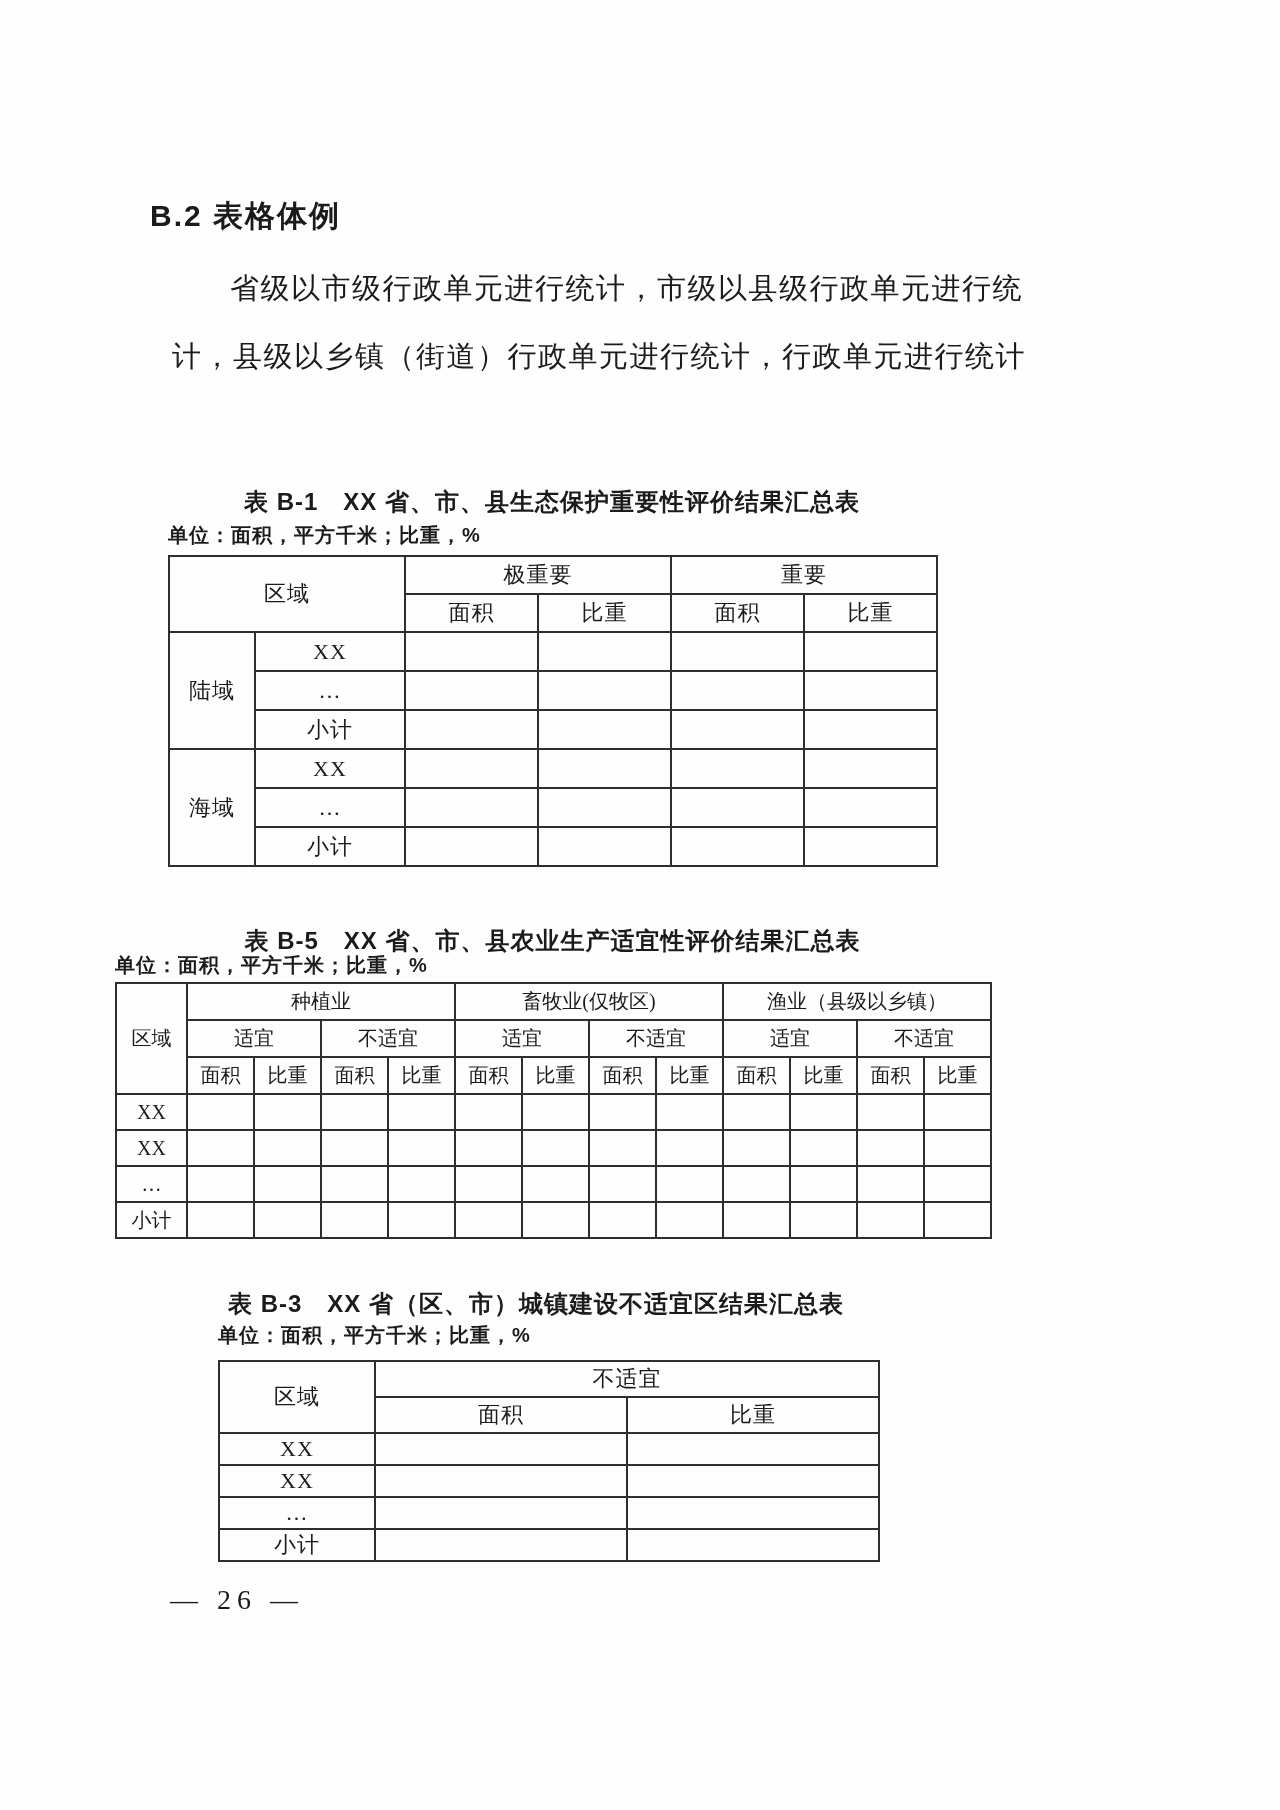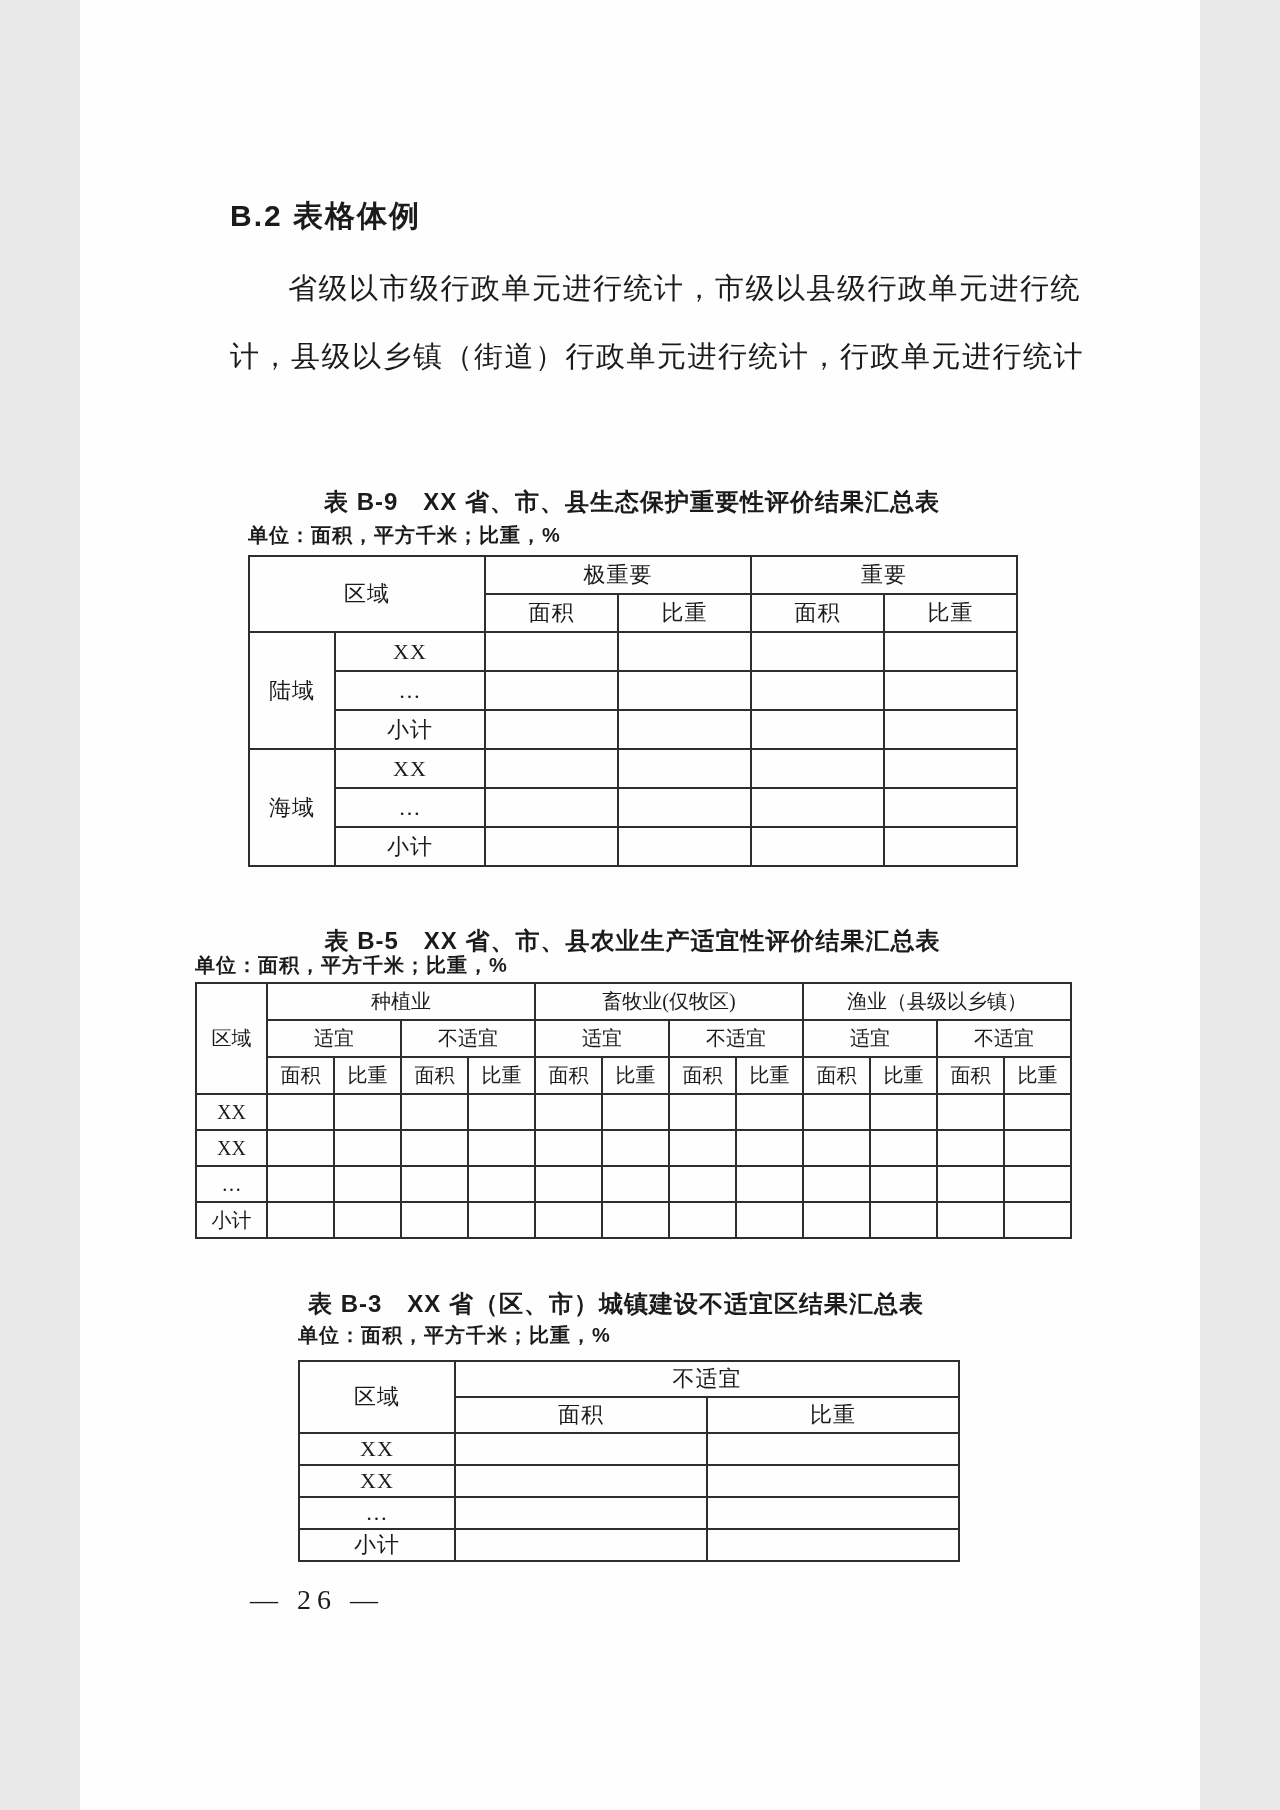--- a/index.html
+++ b/index.html
@@ -1,27 +1,27 @@
 <!DOCTYPE html>
 <html><head>
 <meta charset="utf-8">
 <style>
   html,body { margin:0; padding:0; background:#e9e9e9; }
   .page {
-    position:relative; width:1120px; height:1810px; margin:0 auto;
+    position:relative; width:1280px; height:1810px; margin:0 auto;
     background:#fefefe; color:#1b1b1b;
     font-family:"Liberation Serif", serif;
     overflow:hidden;
   }
   .abs { position:absolute; }
   .heading {
     font-family:"Liberation Sans", sans-serif;
     font-weight:bold; font-size:30px; letter-spacing:2px;
   }
-  .para { font-size:29px; line-height:68px; letter-spacing:1.5px; width:852px; }
+  .para { font-size:29px; line-height:68px; letter-spacing:1.5px; width:852px;margin-left:22px; }
   .para .pline { white-space:nowrap; }
   .para .pline.indent { text-indent:58px; }
   .tbl-title {
     font-family:"Liberation Sans", sans-serif;
     font-weight:bold; font-size:24px; text-align:center; letter-spacing:1px;
   }
   .tbl-unit {
     font-family:"Liberation Sans", sans-serif;
     font-weight:bold; font-size:20px; letter-spacing:1px;
   }
@@ -43,21 +43,21 @@
 
 <div class="page">
 
   <div class="abs heading" style="left:150px; top:196px;">B.2 表格体例</div>
 
   <div class="abs para" style="left:150px; top:254px;">
     <div class="pline indent">省级以市级行政单元进行统计，市级以县级行政单元进行统</div>
     <div class="pline">计，县级以乡镇（街道）行政单元进行统计，行政单元进行统计</div>
   </div>
 
-  <div class="abs tbl-title" style="left:168px; top:486px; width:768px;">表 B-9　XX 省、市、县生态保护重要性评价结果汇总表</div>
+  <div class="abs tbl-title" style="left:168px; top:486px; width:768px;">表 B-1　XX 省、市、县生态保护重要性评价结果汇总表</div>
   <div class="abs tbl-unit" style="left:168px; top:522px; width:780px;">单位：面积，平方千米；比重，%</div>
 
   <table class="abs t1" style="left:168px; top:555px; width:768px;">
     <colgroup>
       <col style="width:86px">
         <col style="width:150px">
       <col style="width:133px">
         <col style="width:133px">
       <col style="width:133px">
         <col style="width:133px">

